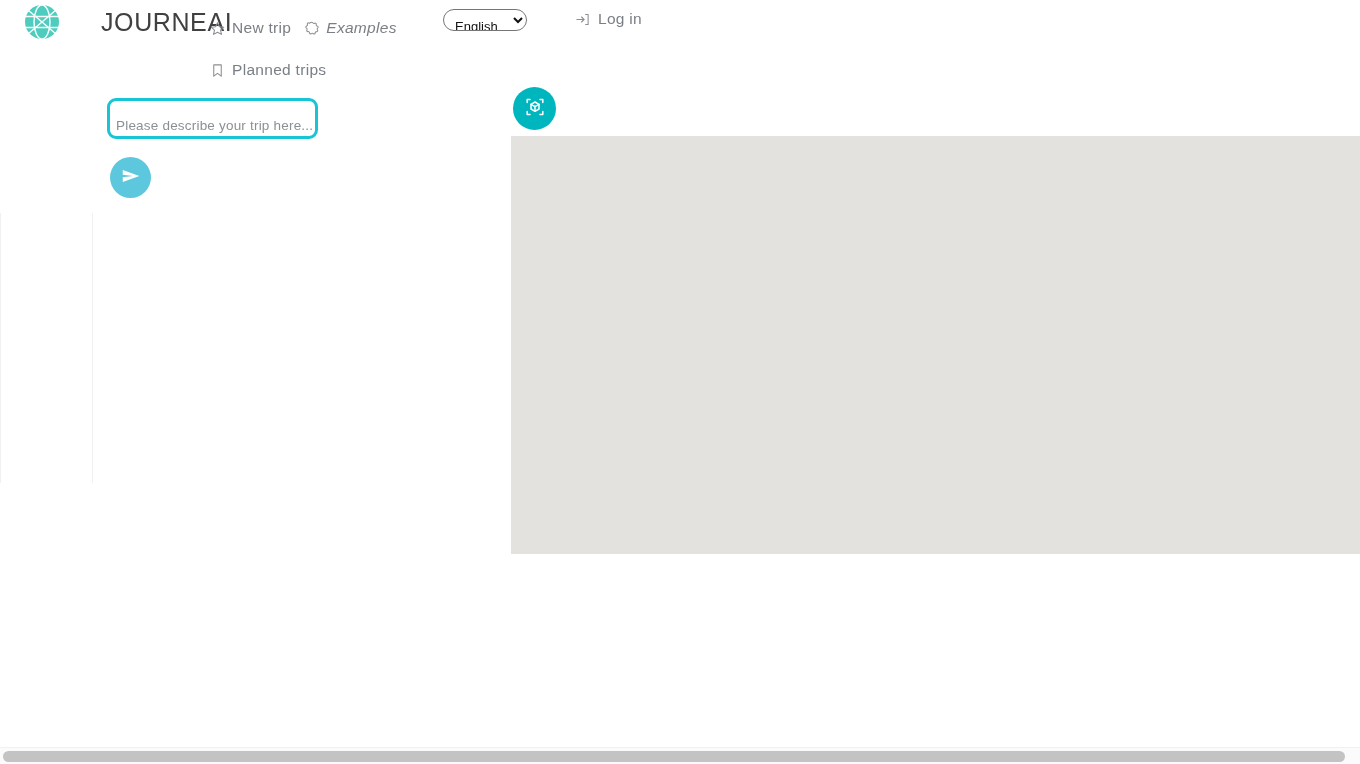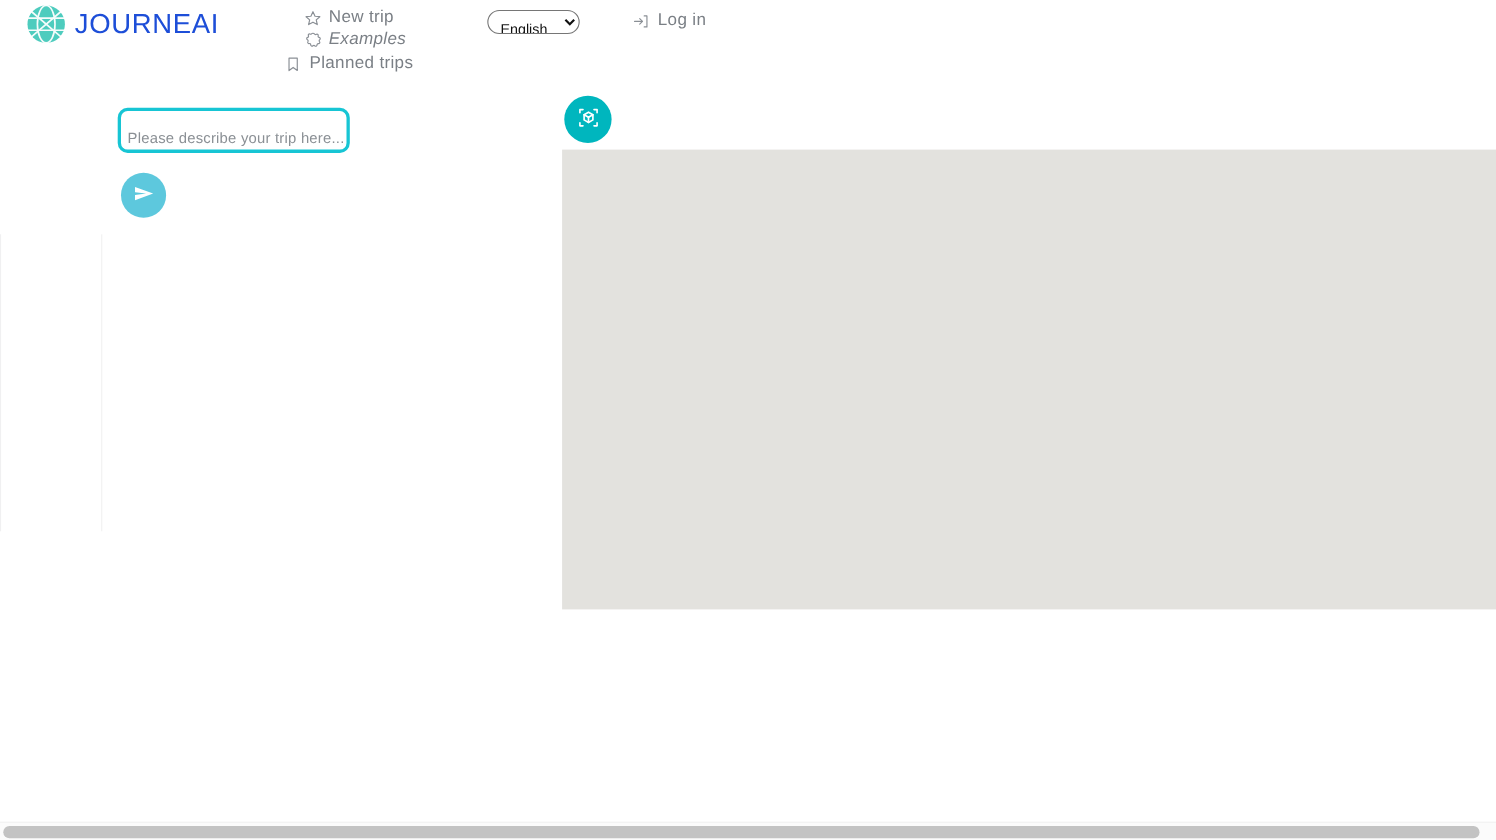--- a/index.html
+++ b/index.html
@@ -32,36 +32,36 @@
     left: 22px; top: 2px;
     display: flex;
     align-items: center;
     gap: 6px;
     cursor: pointer;
   }
   .brand-logo { width: 40px; height: 40px; display: block; }
   .brand-name {
     font-size: 25px;
     letter-spacing: 0.6px;
-    color: #1d4ed8;
+    color: #404040;
     font-weight: 400;
     font-family: "Liberation Sans", sans-serif;
+    margin-left: 33px;
   }
 
   .nav {
     position: absolute;
     left: 210px; top: 7px;
     width: 215px;
   }
   .nav-row {
     display: flex;
     align-items: center;
     gap: 2px;
     height: 42px;
-    flex-direction: column;
   }
   .nav-item {
     display: inline-flex;
     align-items: center;
     gap: 7px;
     color: #7a7f85;
     font-size: 15.5px;
     letter-spacing: 0.3px;
     cursor: pointer;
     white-space: nowrap;

